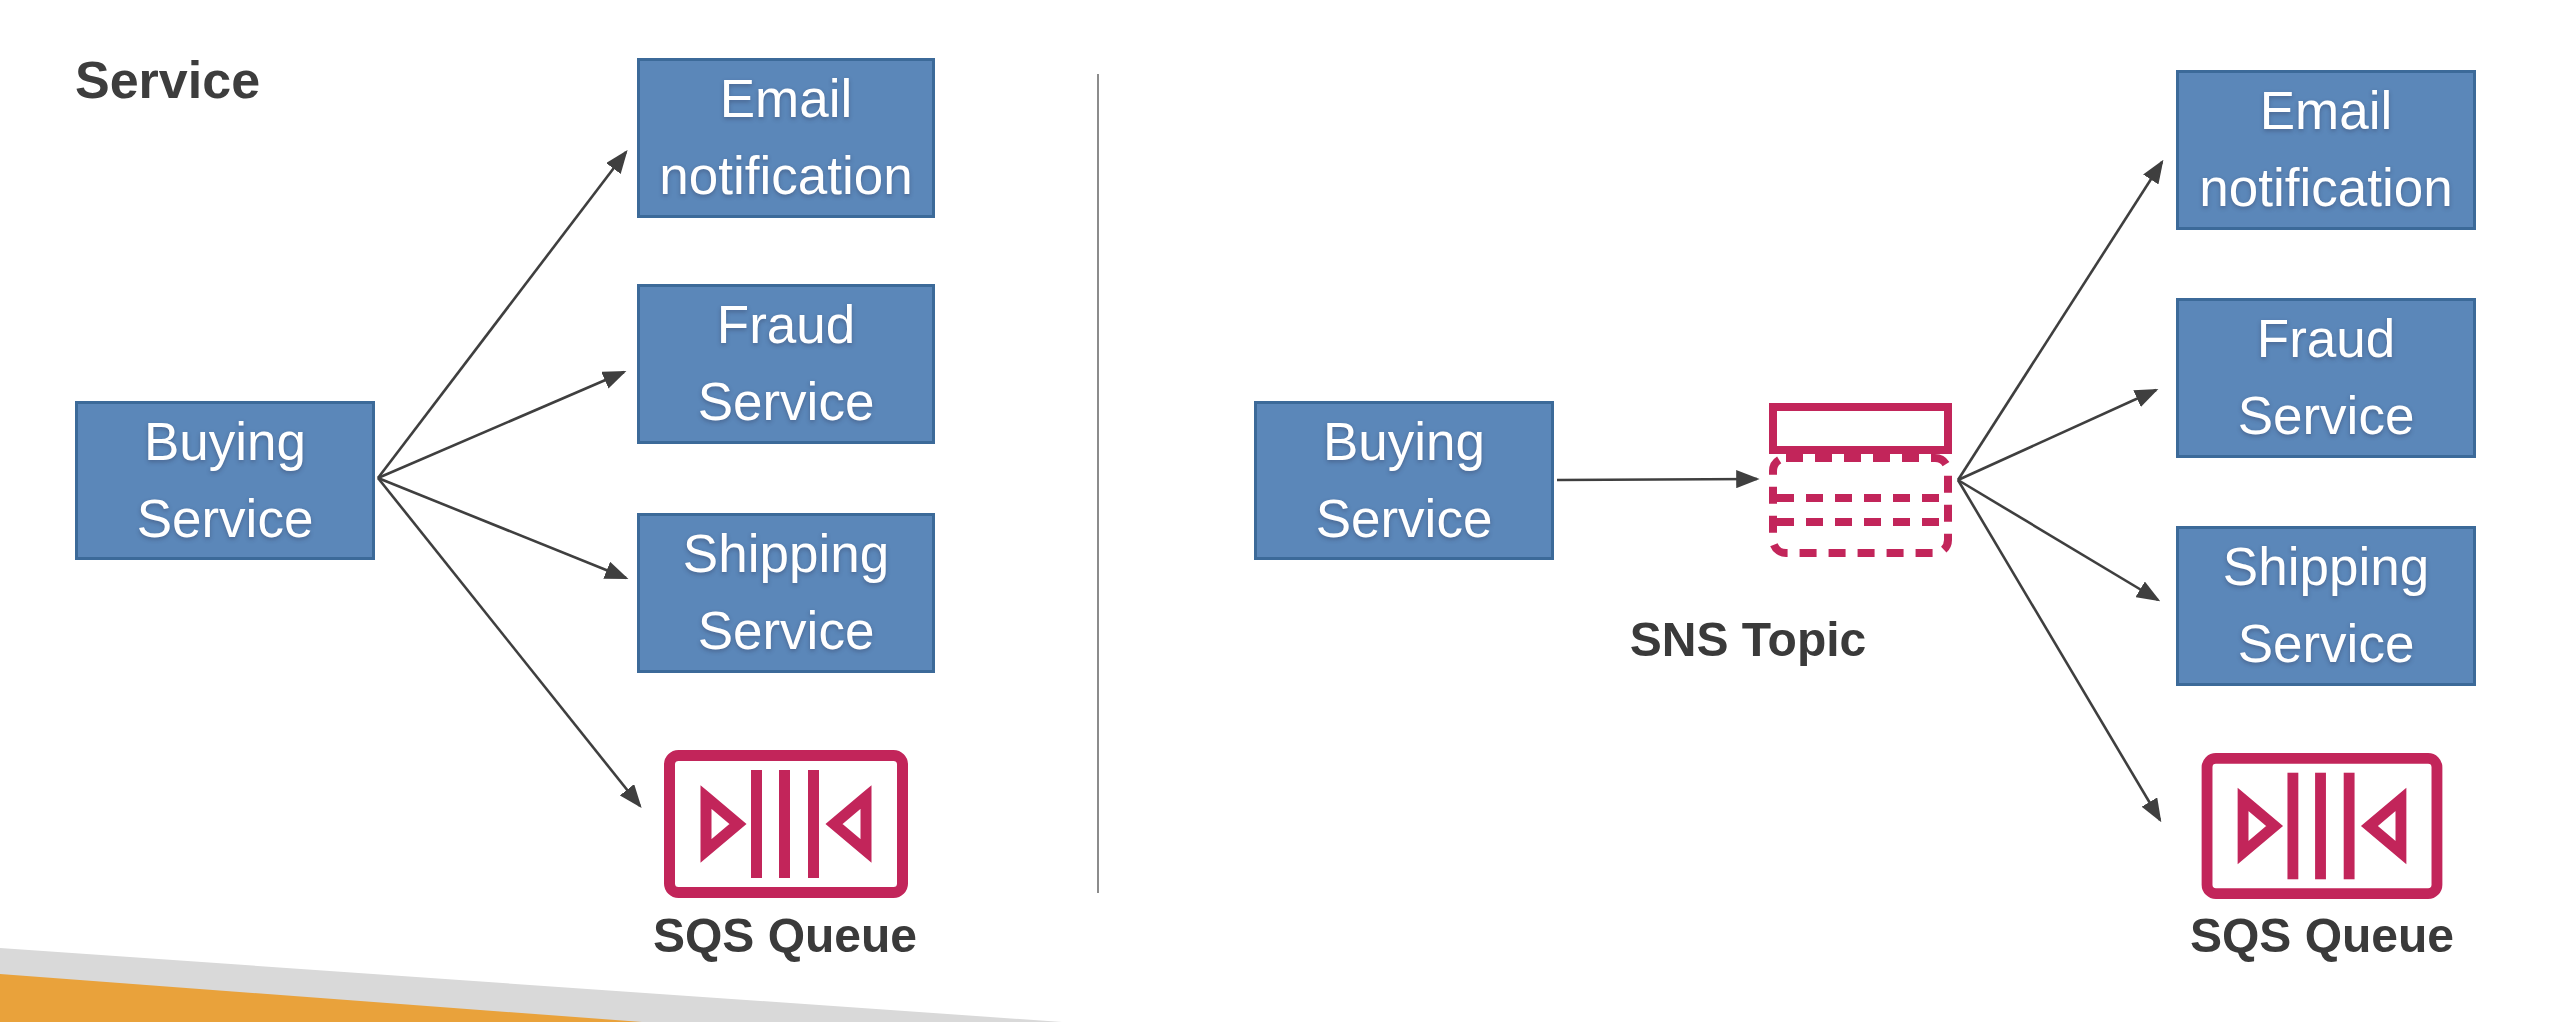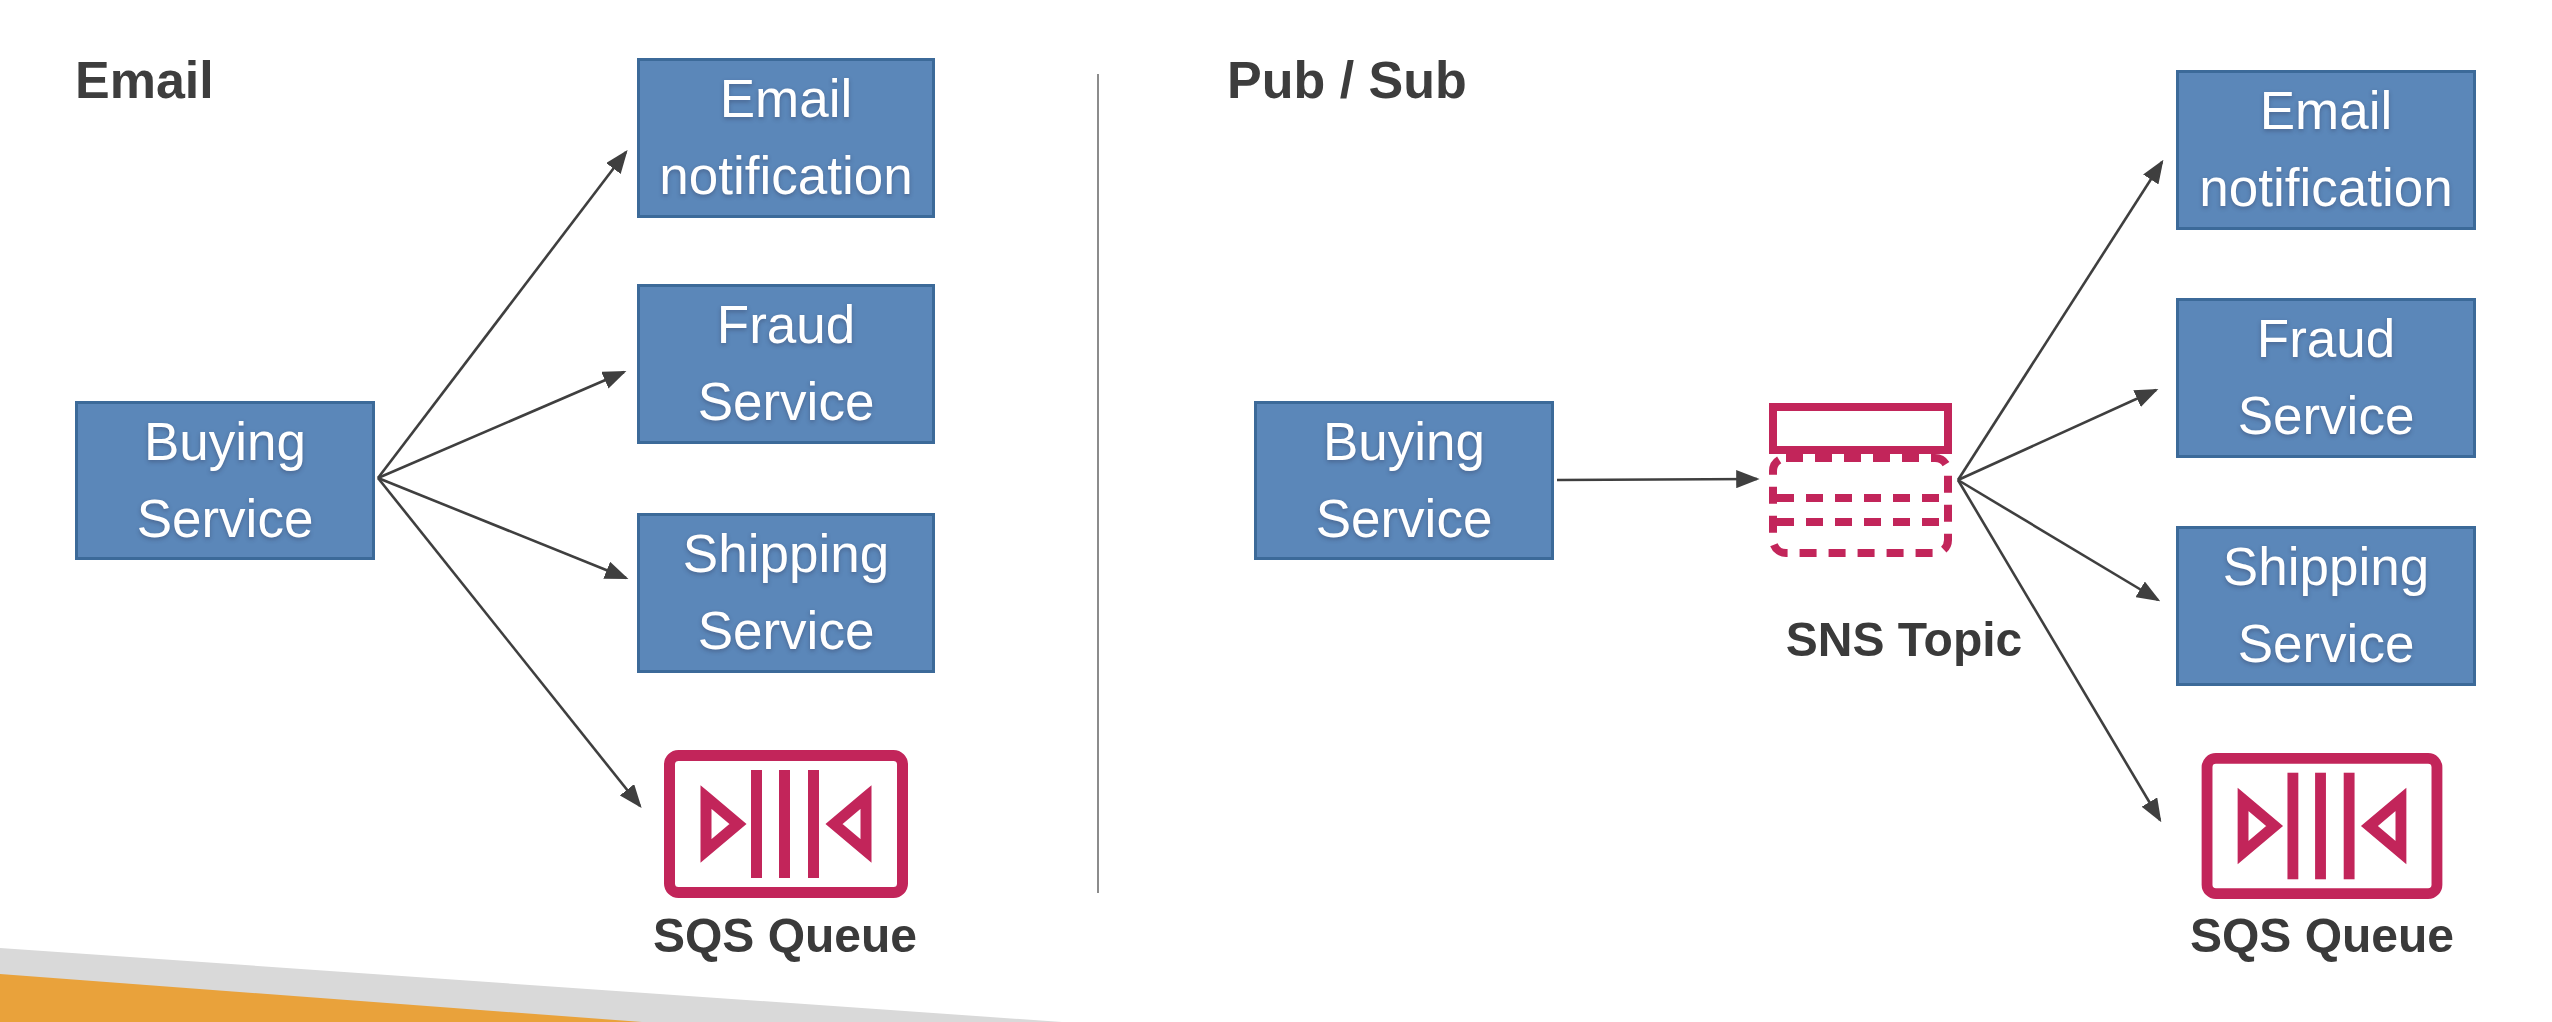--- a/index.html
+++ b/index.html
@@ -93,54 +93,51 @@
     <line class="arrow-line" x1="1958" y1="480" x2="2158" y2="600" marker-end="url(#ah)"></line>
     <line class="arrow-line" x1="1958" y1="480" x2="2160" y2="820" marker-end="url(#ah)"></line>
 
     <polygon class="stripe-gray" points="0,948 1062,1022 0,1022"></polygon>
     <polygon class="stripe-orange" points="0,974 642,1022 0,1022"></polygon>
   </svg>
 
   <div class="divider"></div>
 
   <div class="panel-title" style="left:75px;top:48px;">
-    <span>Email</span>
+    <span>Service</span>
   </div>
 
   <div class="svc-box" style="left:75px;top:401px;width:300px;height:159px;">Buying Service</div>
 
   <div class="svc-box" style="left:637px;top:58px;">Email notification</div>
 
   <div class="svc-box" style="left:637px;top:284px;">Fraud Service</div>
 
   <div class="svc-box" style="left:637px;top:513px;">Shipping Service</div>
 
   <svg class="icon-svg" style="left:663px;top:749px;" width="246" height="150" viewBox="0 0 246 150" xmlns="http://www.w3.org/2000/svg">
     <rect class="sqs-stroke" x="6.5" y="6.5" width="233" height="137" rx="9" stroke-width="11"></rect>
     <rect class="sqs-fill" x="88" y="21" width="11" height="108"></rect>
     <rect class="sqs-fill" x="116" y="21" width="11" height="108"></rect>
     <rect class="sqs-fill" x="145" y="21" width="11" height="108"></rect>
     <path class="sqs-tri" d="M43,48 L75,75 L43,102 Z" stroke-width="11" stroke-linejoin="miter"></path>
     <path class="sqs-tri" d="M203,48 L171,75 L203,102 Z" stroke-width="11" stroke-linejoin="miter"></path>
   </svg>
   <div class="icon-label" style="left:585px;top:910px;">SQS Queue</div>
 
-  <div class="panel-title" style="left:1227px;top:48px;">
-    <span>Pub / Sub</span>
-  </div>
 
   <div class="svc-box" style="left:1254px;top:401px;width:300px;height:159px;">Buying Service</div>
 
   <svg class="icon-svg" style="left:1765px;top:399px;" width="192" height="164" viewBox="0 0 192 164" xmlns="http://www.w3.org/2000/svg">
     <rect class="sqs-stroke" x="8" y="8" width="175" height="43" stroke-width="8"></rect>
     <rect class="sqs-stroke" x="8" y="59" width="175" height="95" rx="13" stroke-width="8" stroke-dasharray="17 12"></rect>
     <line class="sqs-stroke" x1="12" y1="99" x2="179" y2="99" stroke-width="8" stroke-dasharray="17 12"></line>
     <line class="sqs-stroke" x1="12" y1="123" x2="179" y2="123" stroke-width="8" stroke-dasharray="17 12"></line>
   </svg>
-  <div class="icon-label" style="left:1704px;top:614px;">SNS Topic</div>
+  <div class="icon-label" style="left:1548px;top:614px;">SNS Topic</div>
 
   <div class="svc-box" style="left:2176px;top:70px;width:300px;">Email notification</div>
 
   <div class="svc-box" style="left:2176px;top:298px;width:300px;">Fraud Service</div>
 
   <div class="svc-box" style="left:2176px;top:526px;width:300px;">Shipping Service</div>
 
   <svg class="icon-svg" style="left:2200px;top:752px;" width="244" height="148" viewBox="0 0 246 150" xmlns="http://www.w3.org/2000/svg">
     <rect class="sqs-stroke" x="6.5" y="6.5" width="233" height="137" rx="9" stroke-width="11"></rect>
     <rect class="sqs-fill" x="88" y="21" width="11" height="108"></rect>

